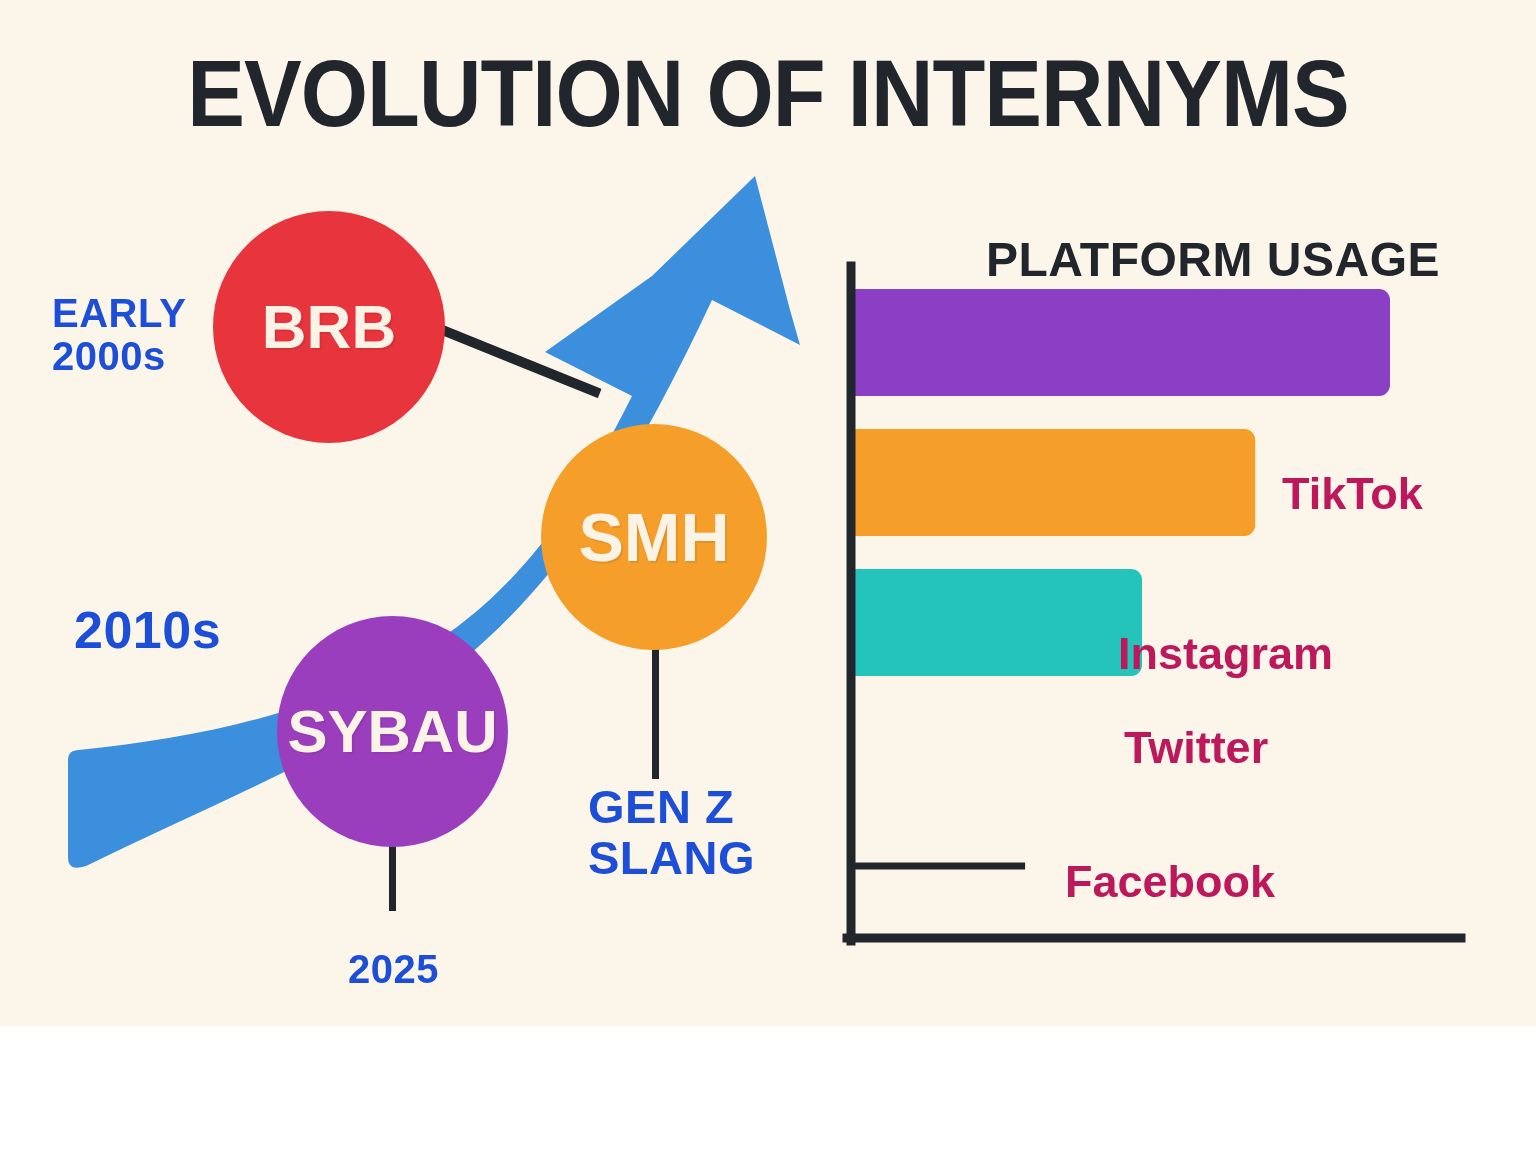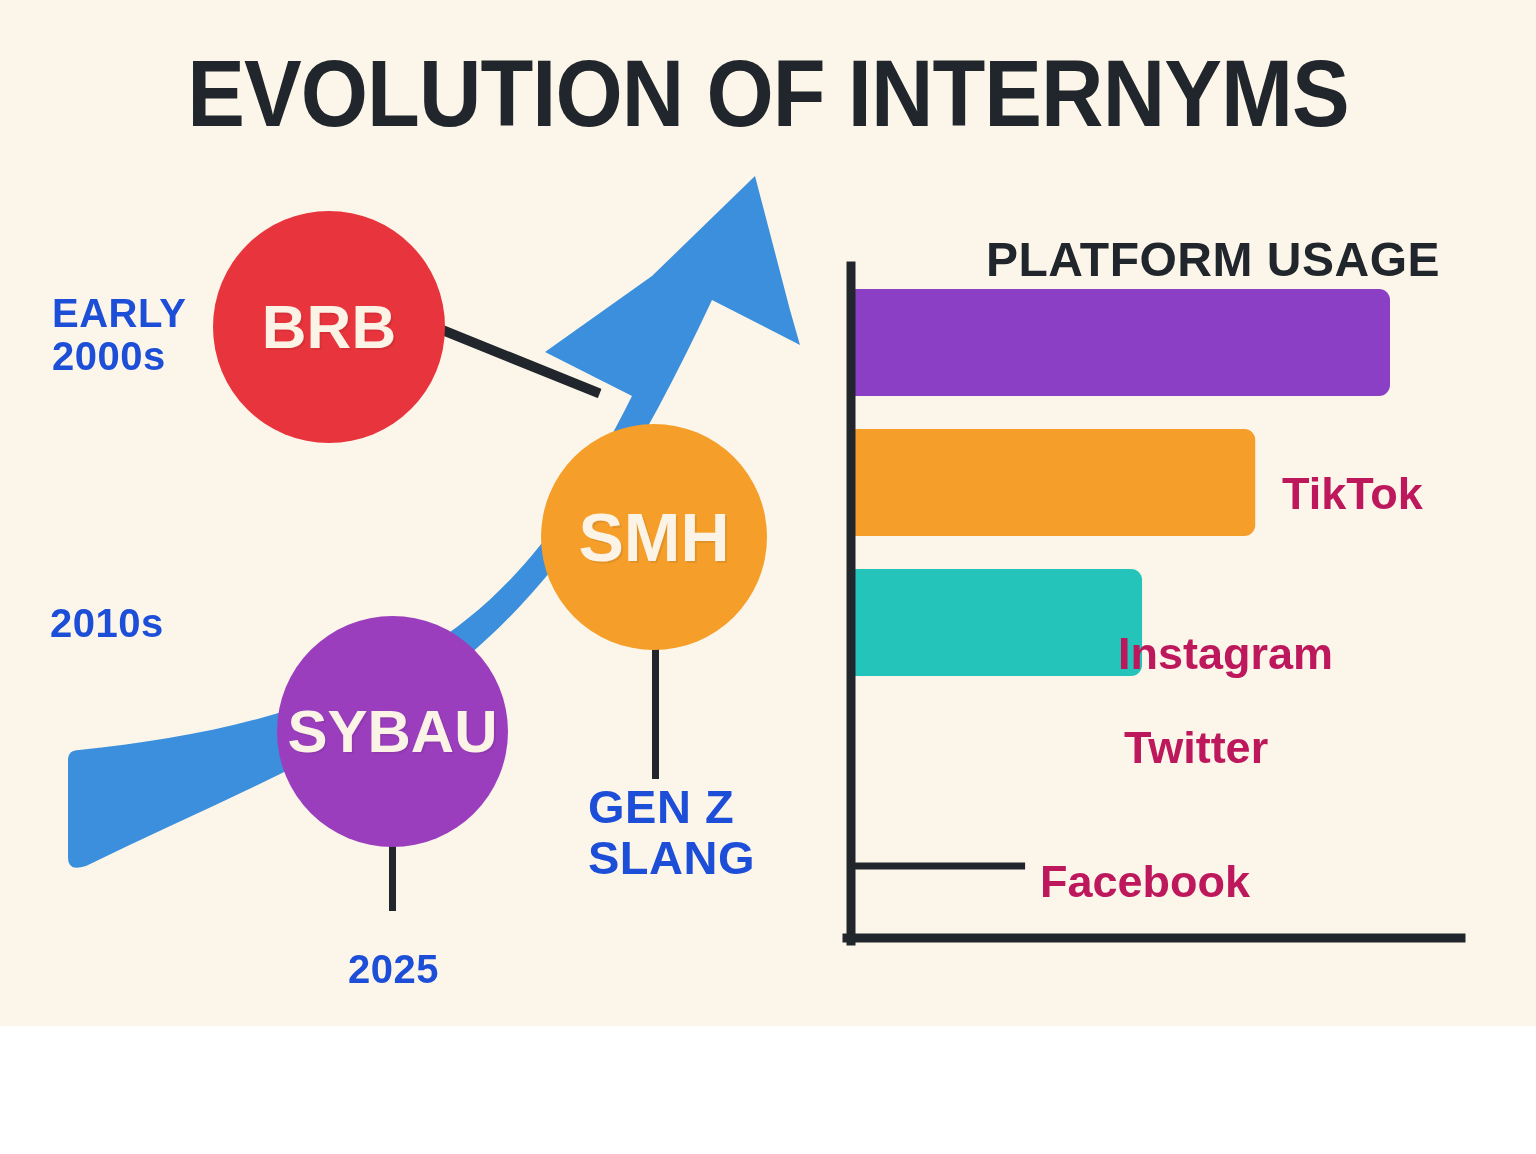--- a/index.html
+++ b/index.html
@@ -49,21 +49,21 @@
   .era-label {
     position: absolute;
     font-family: "Liberation Sans", sans-serif;
     font-weight: bold;
     color: #1d4ed8;
     letter-spacing: 0.5px;
     line-height: 1.08;
     white-space: pre-line;
   }
   #era-early  { left: 52px;  top: 292px; font-size: 40px; }
-  #era-2010s  { left: 50px;  top: 602px; font-size: 40px; }
+  #era-2010s  { left: 74px;  top: 602px; font-size: 52px; }
   #era-2025   { left: 348px; top: 912px; font-size: 40px; margin-top: 36px; }
   #era-genz   { left: 588px; top: 782px; font-size: 47px; }
 
   .bubble {
     position: absolute;
     border-radius: 50%;
     display: flex;
     flex-direction: column;
     align-items: center;
     justify-content: center;
@@ -135,21 +135,21 @@
     position: absolute;
     font-family: "Liberation Sans", sans-serif;
     font-size: 45px;
     font-weight: bold;
     color: #be185d;
     white-space: nowrap;
   }
   #label-0 { left: 1282px; top: 468px; }
   #label-1 { left: 1118px; top: 600px; margin-top: 28px; }
   #label-2 { left: 1124px; top: 722px; }
-  #label-3 { left: 1040px; top: 856px; text-align: right; }
+  #label-3 { left: 1065px; top: 856px; text-align: right; }
 </style>
 </head>
 <body>
 
 <div id="poster">
 
   <div id="canvas">
 
     <div id="title">EVOLUTION OF INTERNYMS</div>
 

